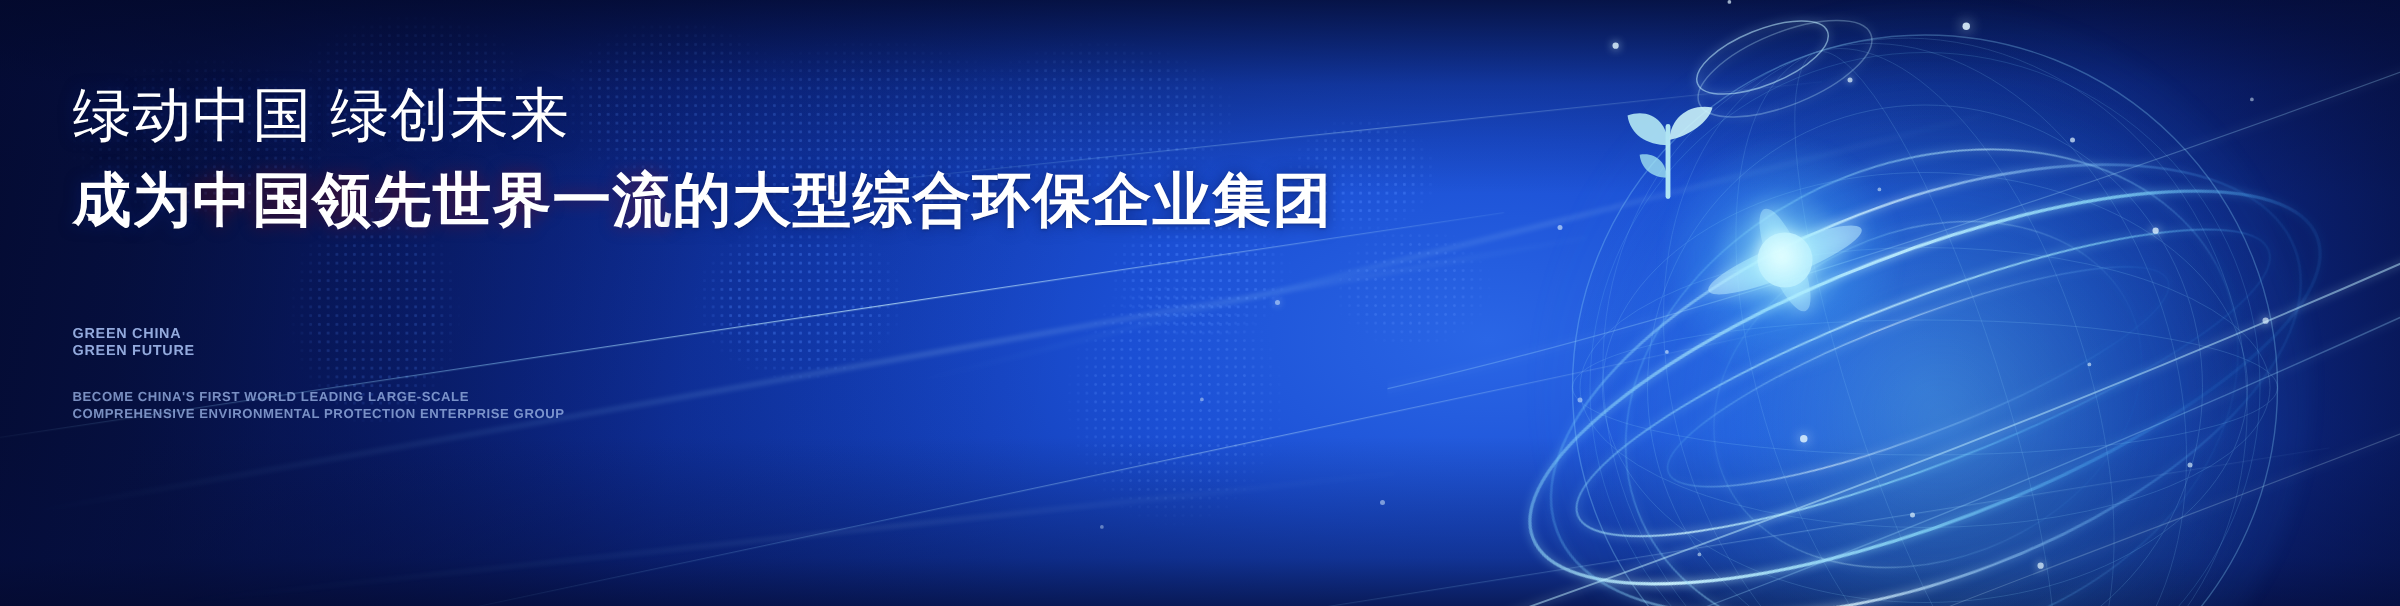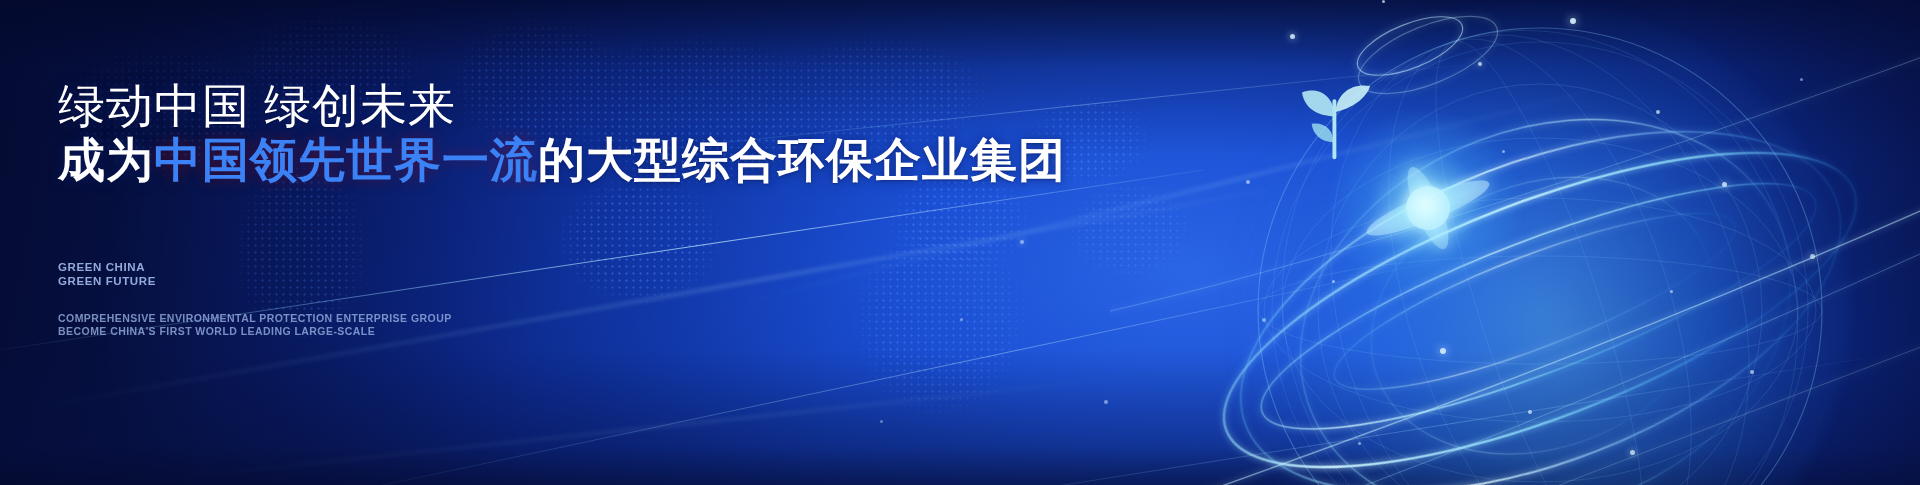--- a/index.html
+++ b/index.html
@@ -101,35 +101,35 @@
   }
   .globe-svg{ position:absolute; inset:0; }
 
   
   .spark{ position:absolute; border-radius:50%; background:#dff4ff; }
 
   
   .copy{ position:absolute; left:58px; top:0; width:1000px; height:100%; }
 
   .headline-1{
-    position:absolute; left:0; top:82px;
+    position:absolute; left:0; top:68px;
     font-size:47px; line-height:1.0; letter-spacing:1px;
     color:#ffffff; font-weight:400;
     text-shadow:0 0 12px rgba(10,30,110,0.75), 0 1px 2px rgba(0,0,0,0.3);
     white-space:nowrap;
     text-align:center;
   }
   .headline-2{
     position:absolute; left:0; top:136px;
     font-size:47px; line-height:1.0; letter-spacing:1px;
     color:#ffffff; font-weight:400;
     text-shadow:0 0 12px rgba(10,30,110,0.75), 0 1px 2px rgba(0,0,0,0.3);
     white-space:nowrap;
   }
-  .headline-2 .hl{ color:#3b82f6; font-weight:700; text-shadow:0 0 14px rgba(140,0,0,0.45); }
+  .headline-2 .hl{ color:#ffffff; font-weight:700; text-shadow:0 0 14px rgba(140,0,0,0.45); }
   .headline-2 .w-bold{ font-weight:700; }
 
   .tagline-en{
     position:absolute; left:0; top:261px;
     font-size:11.5px; font-weight:bold; letter-spacing:0.6px;
     line-height:13.5px;
     color:#93aadd;
     text-transform:uppercase;
   }
   .subtitle-en{
@@ -294,18 +294,18 @@
     <div class="headline-2">
       <span class="w-bold">成为</span><span class="hl">中国领先世界一流</span><span class="w-bold">的大型综合环保企业集团</span>
     </div>
 
     <div class="tagline-en">
       <div>GREEN CHINA</div>
       <div>GREEN FUTURE</div>
     </div>
 
     <div class="subtitle-en">
+      <div>BECOME CHINA'S FIRST WORLD LEADING LARGE-SCALE</div>
       <div>COMPREHENSIVE ENVIRONMENTAL PROTECTION ENTERPRISE GROUP</div>
-      <div>BECOME CHINA'S FIRST WORLD LEADING LARGE-SCALE</div>
     </div>
 
   </div>
 </div>
 
 </body></html>

